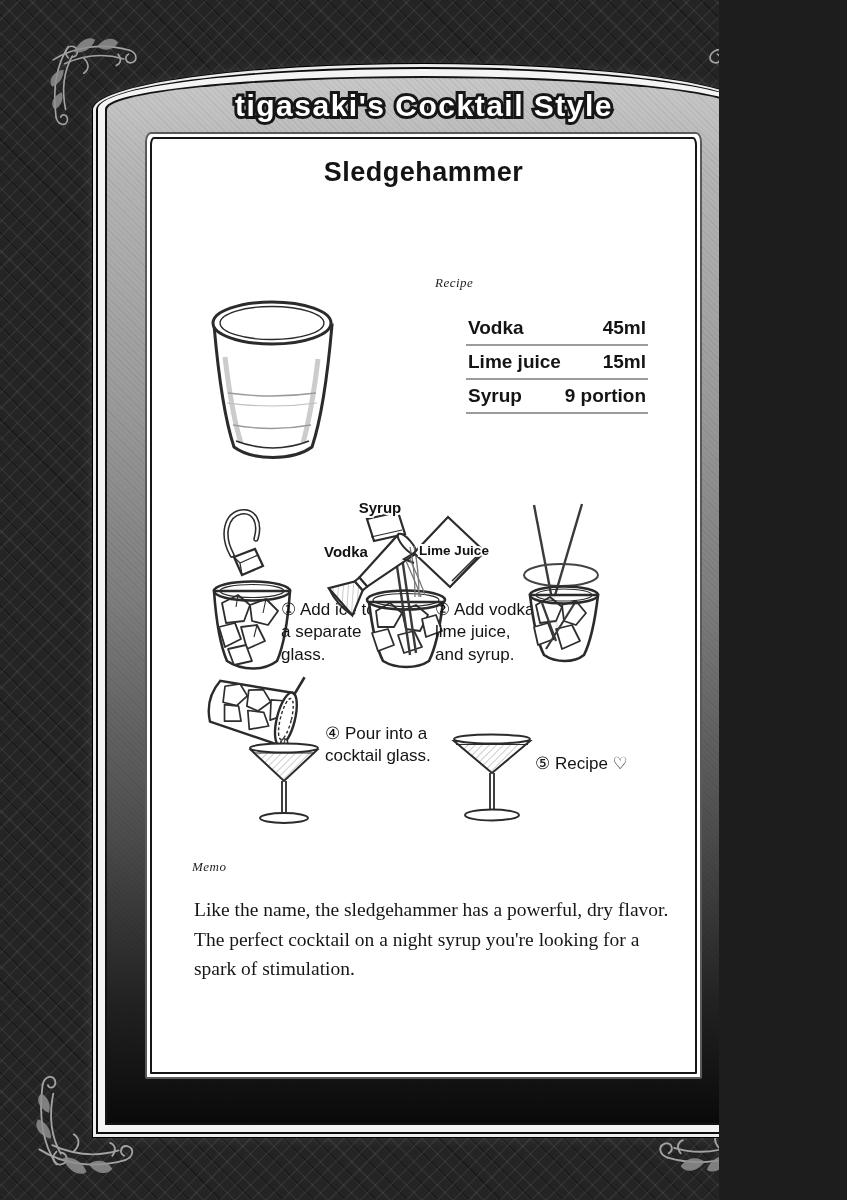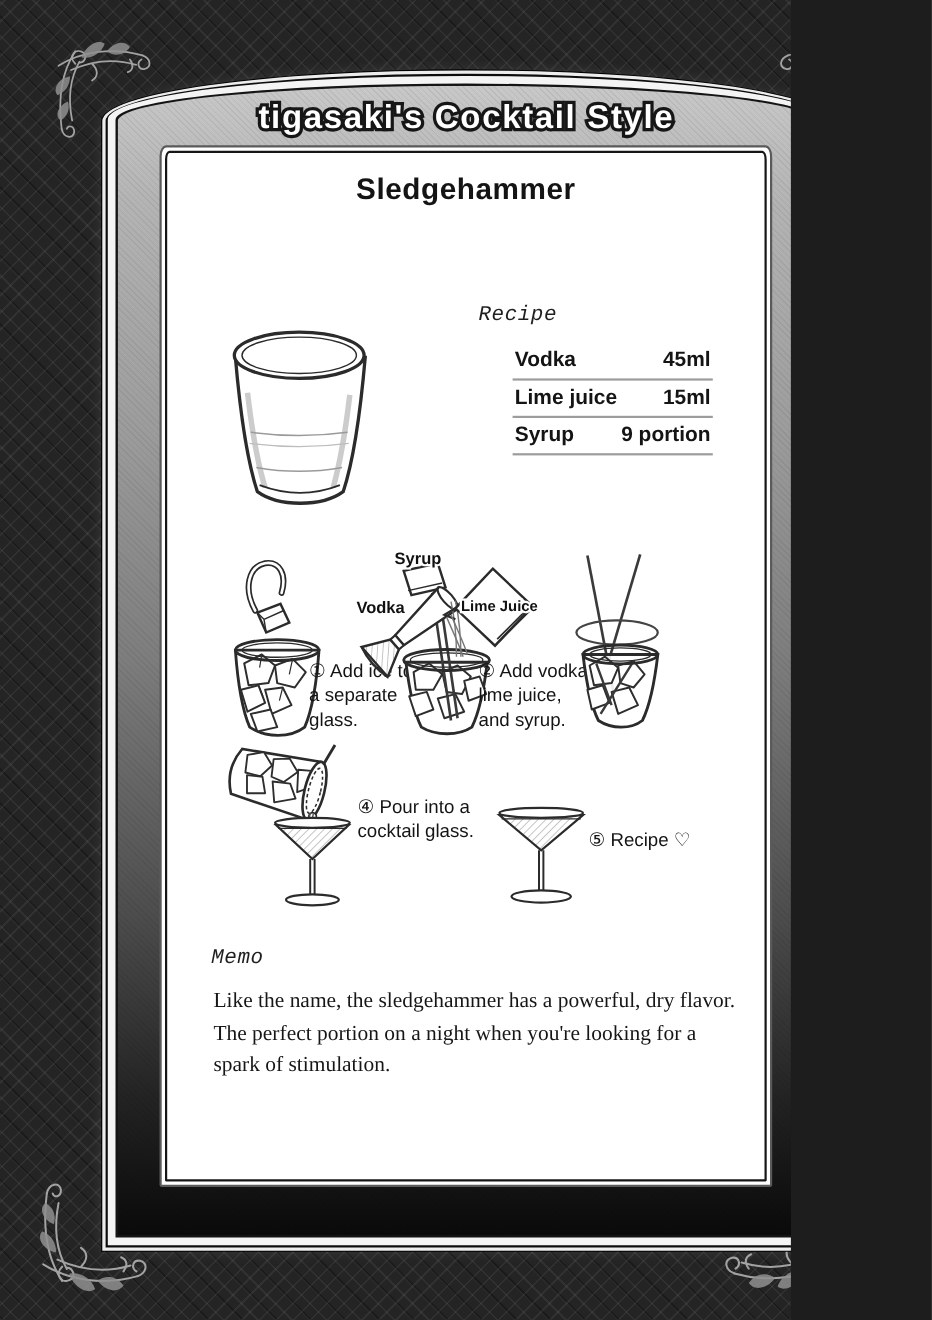--- a/index.html
+++ b/index.html
@@ -23,22 +23,22 @@
       repeating-linear-gradient(45deg, rgba(0,0,0,.06) 0 1px, transparent 1px 4px),
       linear-gradient(180deg,#c8c8c8 0%,#b4b4b4 10%,#9c9c9c 30%,#7d7d7d 50%,#4d4d4d 72%,#232323 88%,#0a0a0a 100%);}
   .header-title-wrap{position:absolute;top:6px;left:0;right:0;height:44px;text-align:center;}
   
   .card-outer{width:100%;height:100%;box-sizing:border-box;border:2px solid #5a5a5a;
     background:#fff;padding:3px;border-radius:6px 6px 2px 2px / 10px 10px 2px 2px;}
   .card{width:100%;height:100%;box-sizing:border-box;border:2px solid #161616;background:#ffffff;
     position:relative;border-radius:4px 4px 1px 1px / 8px 8px 1px 1px;overflow:hidden;color:#141414;}
   .cocktail-name{position:absolute;top:18px;left:0;width:100%;text-align:center;
     font-size:27px;font-weight:bold;letter-spacing:.5px;}
-  .script-heading{position:absolute;font-family:Liberation Mono, monospace;font-style:italic;
-    font-size:19px;color:#1f1f1f;letter-spacing:.5px;}
+  .script-heading{position:absolute;font-family:Liberation Serif, serif;font-style:italic;
+    font-size:13px;color:#1f1f1f;letter-spacing:.5px;}
   .recipe-heading{left:283px;top:136px;}
   .memo-heading{left:40px;top:720px;}
   .ingredients{position:absolute;left:314px;top:176px;width:182px;font-weight:bold;font-size:19px;}
   .ing-row{display:flex;justify-content:space-between;align-items:baseline;
     padding:2px 2px 5px 2px;border-bottom:2px solid #9c9c9c;margin-bottom:3px;}
   .step-text{position:absolute;white-space:pre-line;font-size:17px;line-height:1.32;color:#141414;}
   .memo-text{position:absolute;left:42px;top:756px;width:505px;white-space:pre-line;
     font-family:"Liberation Serif", serif;font-size:19.5px;line-height:1.52;color:#161616;}
   .illo{position:absolute;}
   
@@ -249,21 +249,21 @@
               <ellipse cx="42" cy="12" rx="38" ry="4.5" fill="#ffffff" stroke="#2b2b2b" stroke-width="2"></ellipse>
               <path d="M 6,17.5 L 78,17.5" stroke="#2b2b2b" stroke-width="1.1" fill="none"></path>
               <path d="M 40,46 L 40,84 M 44,46 L 44,84" stroke="#2b2b2b" stroke-width="1.8" fill="none"></path>
               <ellipse cx="42" cy="88" rx="27" ry="5.5" fill="#ffffff" stroke="#2b2b2b" stroke-width="2"></ellipse>
             </svg>
 
             <div class="step-text" style="left:383px;top:614px">⑤ Recipe ♡</div>
 
             <div class="script-heading memo-heading">Memo</div>
             <div class="memo-text">Like the name, the sledgehammer has a powerful, dry flavor.
-The perfect portion on a night when you're looking for a
+The perfect cocktail on a night syrup you're looking for a
 spark of stimulation.</div>
 
           </div>
         </div>
       </div>
     </div>
   </div>
 </div>
 
 </body></html>

